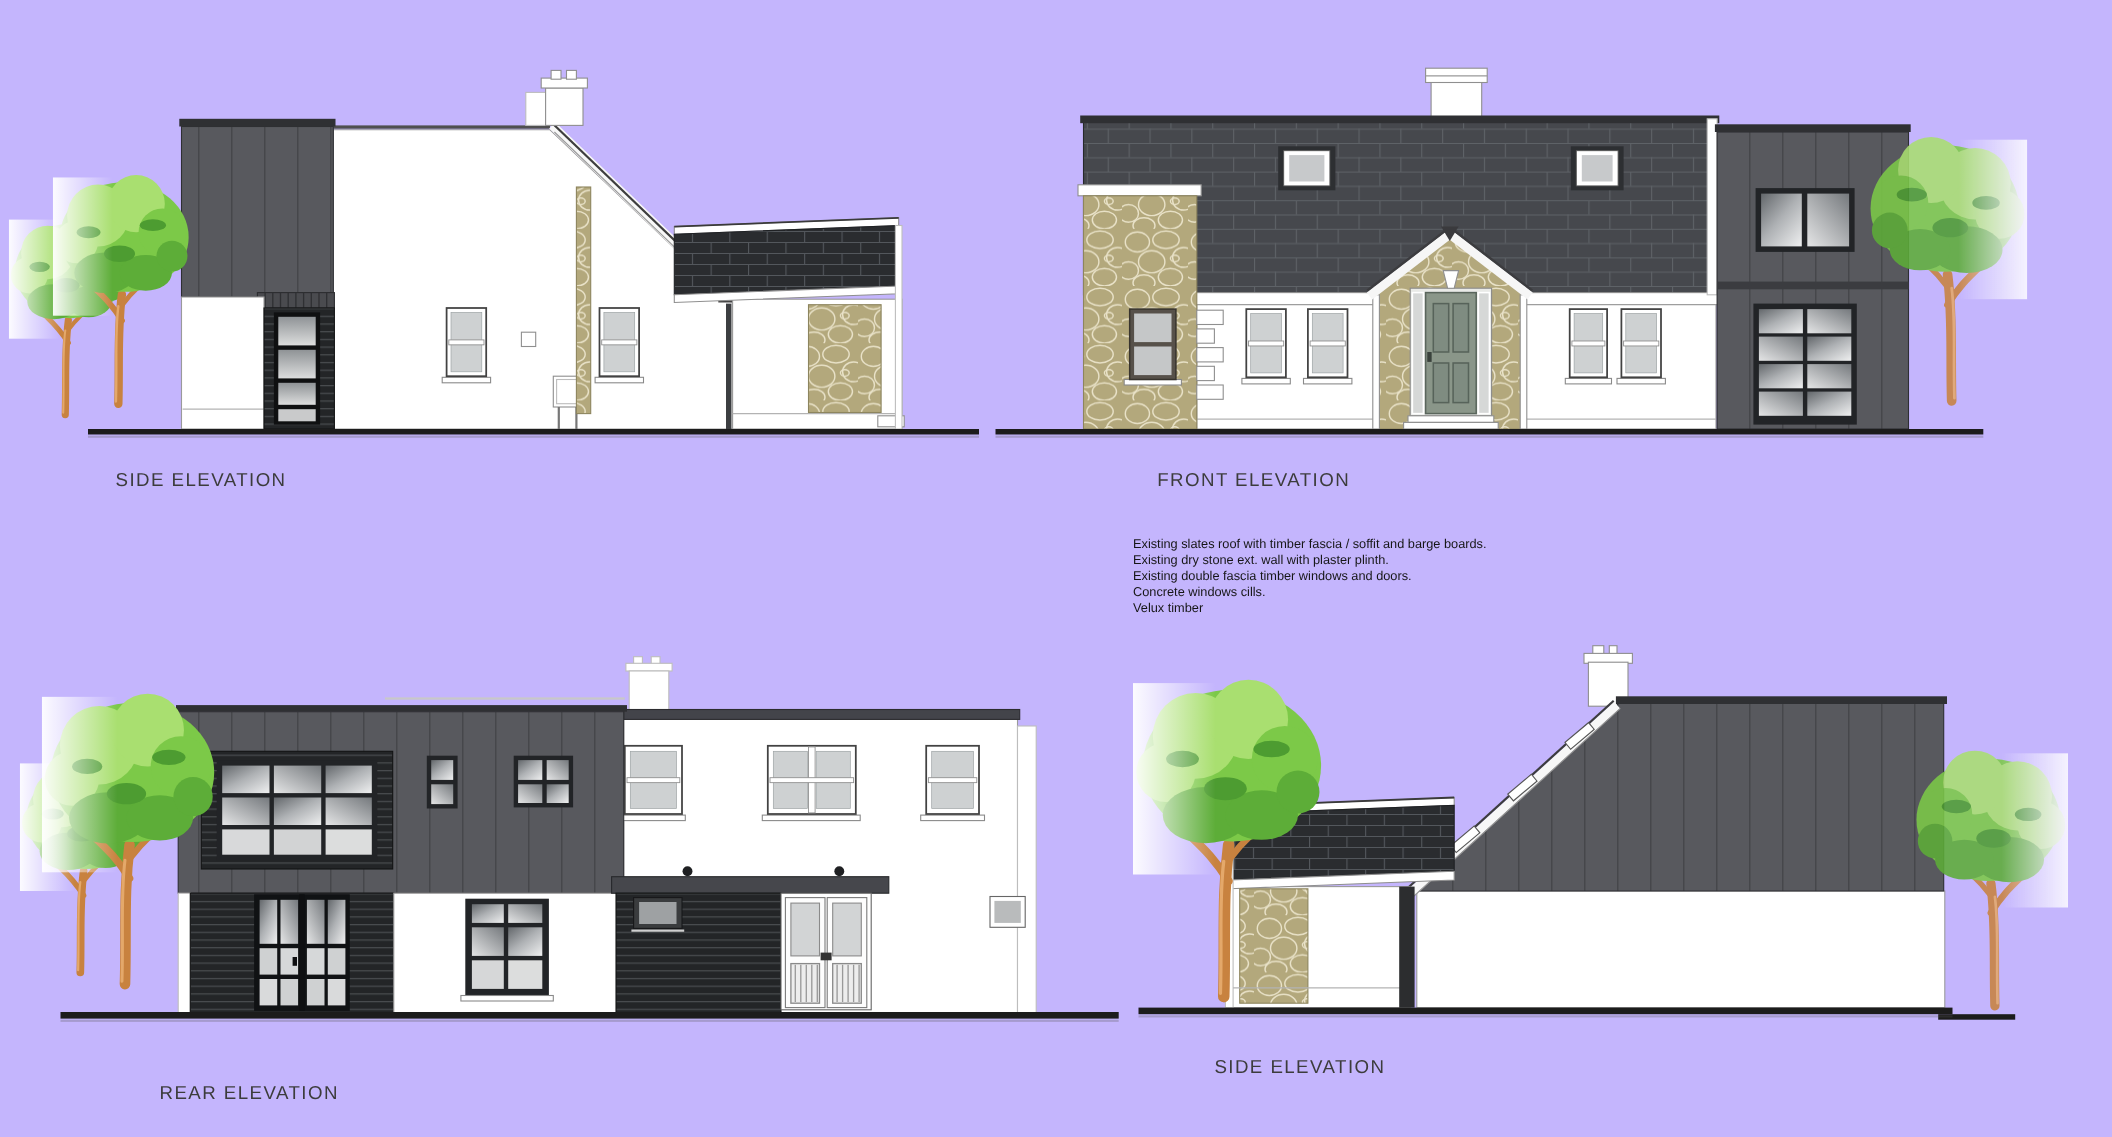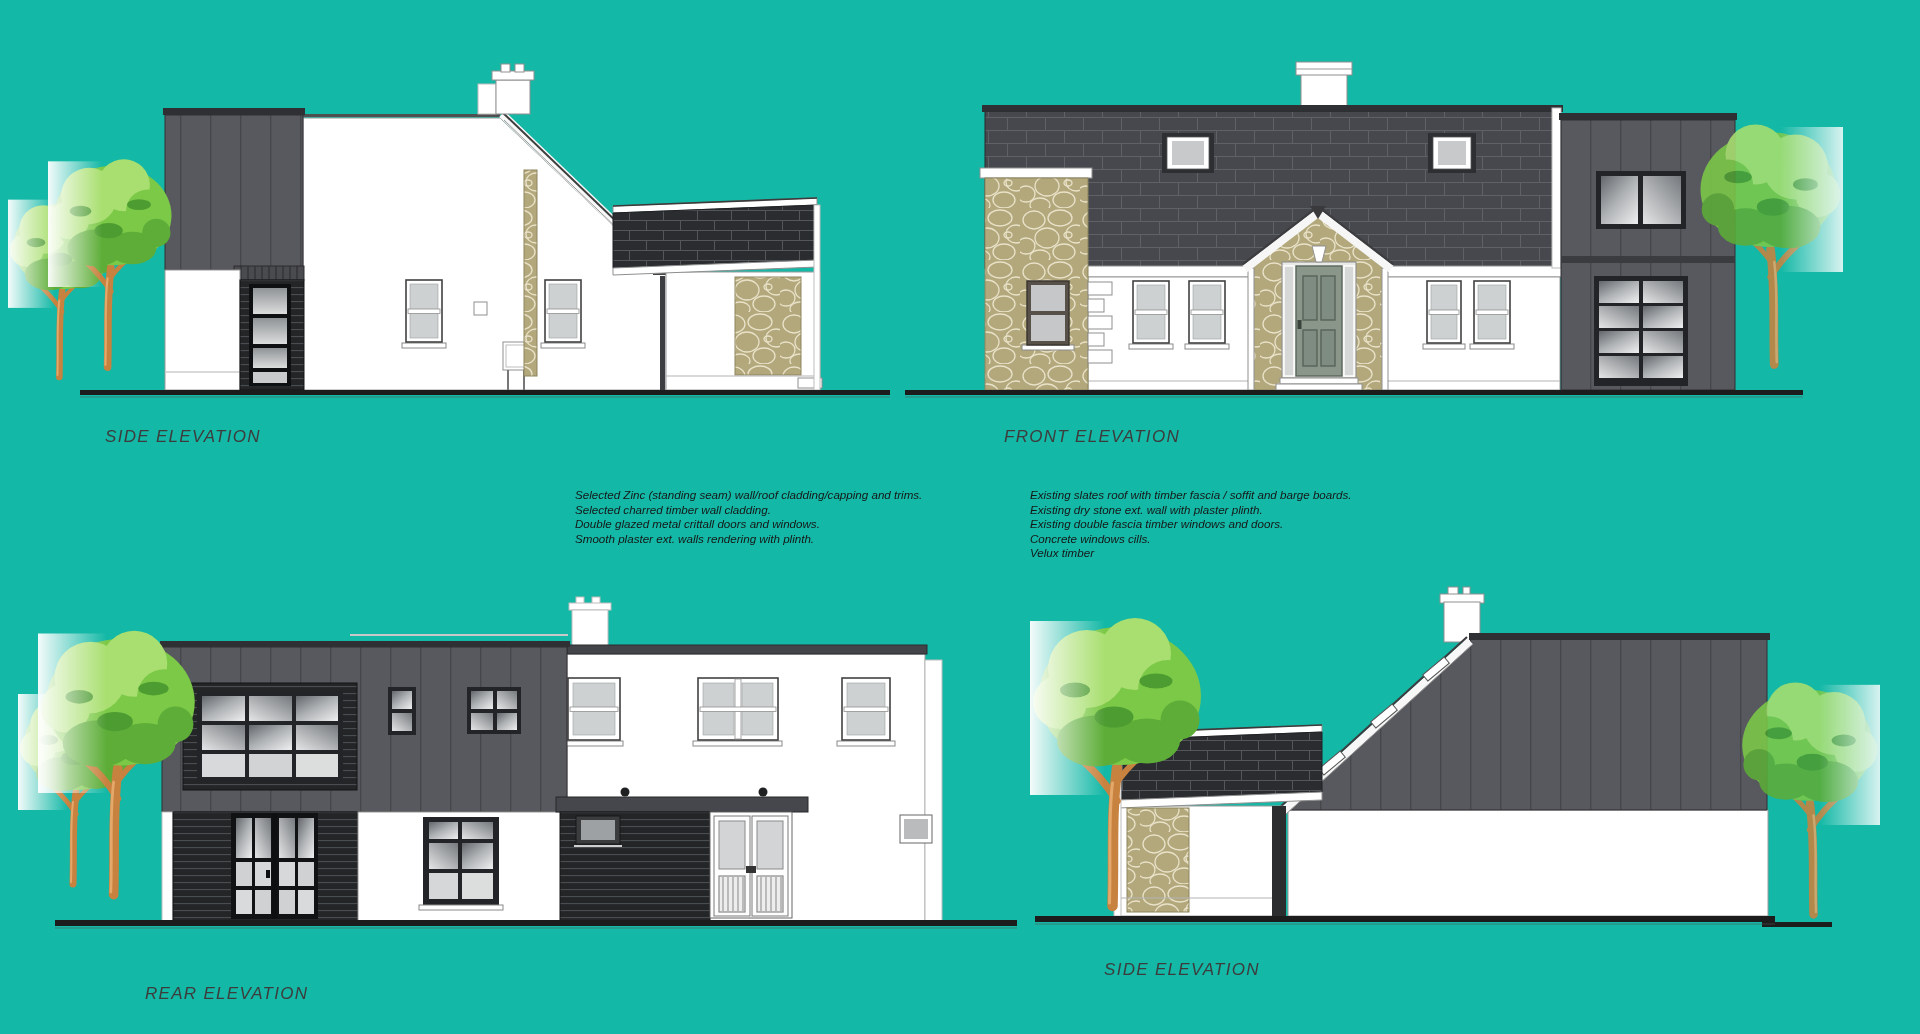--- a/index.html
+++ b/index.html
@@ -1,21 +1,21 @@
 <!DOCTYPE html>
 <html style="--zinc: #58595e; --zinc-dark: #46474b; --capping: #2f3033; --slate-dark: #2a2c2f; --slate-mid: #46484d; --stone: #b3a87c; --stone-mortar: #e9e2c8; --charred: #232527; --door-sage: #8a9689; --glass-light: #ced1d2; --tree-light: #a9df70; --tree-mid: #7cc948; --tree-dark: #5dad38; --tree-accent: #4d9c31; --trunk: #c8823f; --trunk-highlight: #e9af72; --ground: #1c1c1c; --label-text: #3c3c3c;"><head>
 <meta charset="utf-8">
 <style>
   html,body{margin:0;padding:0;background:#ffffff;}
-  .sheet{position:relative;width:1920px;height:1034px;background:#14b8a6;overflow:hidden;
-         font-family:"Liberation Sans", sans-serif;font-style:italic;}
+  .sheet{position:relative;width:1920px;height:1034px;background:#c4b5fd;overflow:hidden;
+         font-family:"Liberation Sans", sans-serif;}
   .sheet svg.plan{position:absolute;left:0;top:0;}
   .elev-label{position:absolute;font-size:17px;letter-spacing:1.3px;color:var(--label-text,#3c3c3c);white-space:nowrap;}
   #label-tl{left:105px;top:427px}
-  #label-tr{left:1004px;top:427px}
+  #label-tr{left:1052px;top:427px}
   #label-bl{left:145px;top:984px}
   #label-br{left:1104px;top:960px}
   .notes{position:absolute;font-size:11.6px;line-height:14.6px;color:#161616;width:400px;}
   #notes-left{left:575px;top:488px}
   #notes-right{left:1030px;top:488px}
 
   
   .zbase{fill:var(--zinc,#58595e)}
   .zseam{stroke:var(--zinc-dark,#47484c);stroke-width:1.4}
   .sdbase{fill:var(--slate-dark,#2a2c2f)}
@@ -523,26 +523,20 @@
       <use href="#treeA" x="1735" y="672" width="145" height="248"></use>
     </g>
   </g>
 </svg>
 
 <div id="label-tl" class="elev-label">SIDE ELEVATION</div>
 <div id="label-tr" class="elev-label">FRONT ELEVATION</div>
 <div id="label-bl" class="elev-label">REAR ELEVATION</div>
 <div id="label-br" class="elev-label">SIDE ELEVATION</div>
 
-<div id="notes-left" class="notes">
-  <div>Selected Zinc (standing seam) wall/roof cladding/capping and trims.</div>
-  <div>Selected charred timber wall cladding.</div>
-  <div>Double glazed metal crittall doors and windows.</div>
-  <div>Smooth plaster ext. walls rendering with plinth.</div>
-</div>
 <div id="notes-right" class="notes">
   <div>Existing slates roof with timber fascia / soffit and barge boards.</div>
   <div>Existing dry stone ext. wall with plaster plinth.</div>
   <div>Existing double fascia timber windows and doors.</div>
   <div>Concrete windows cills.</div>
   <div>Velux timber</div>
 </div>
 </div>
 
 </body></html>

